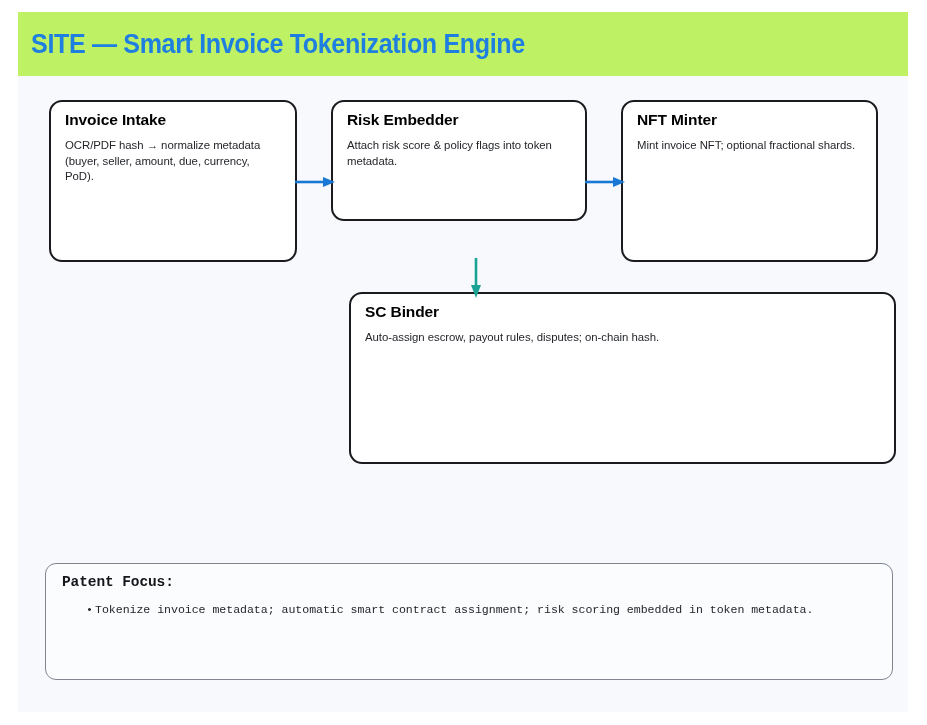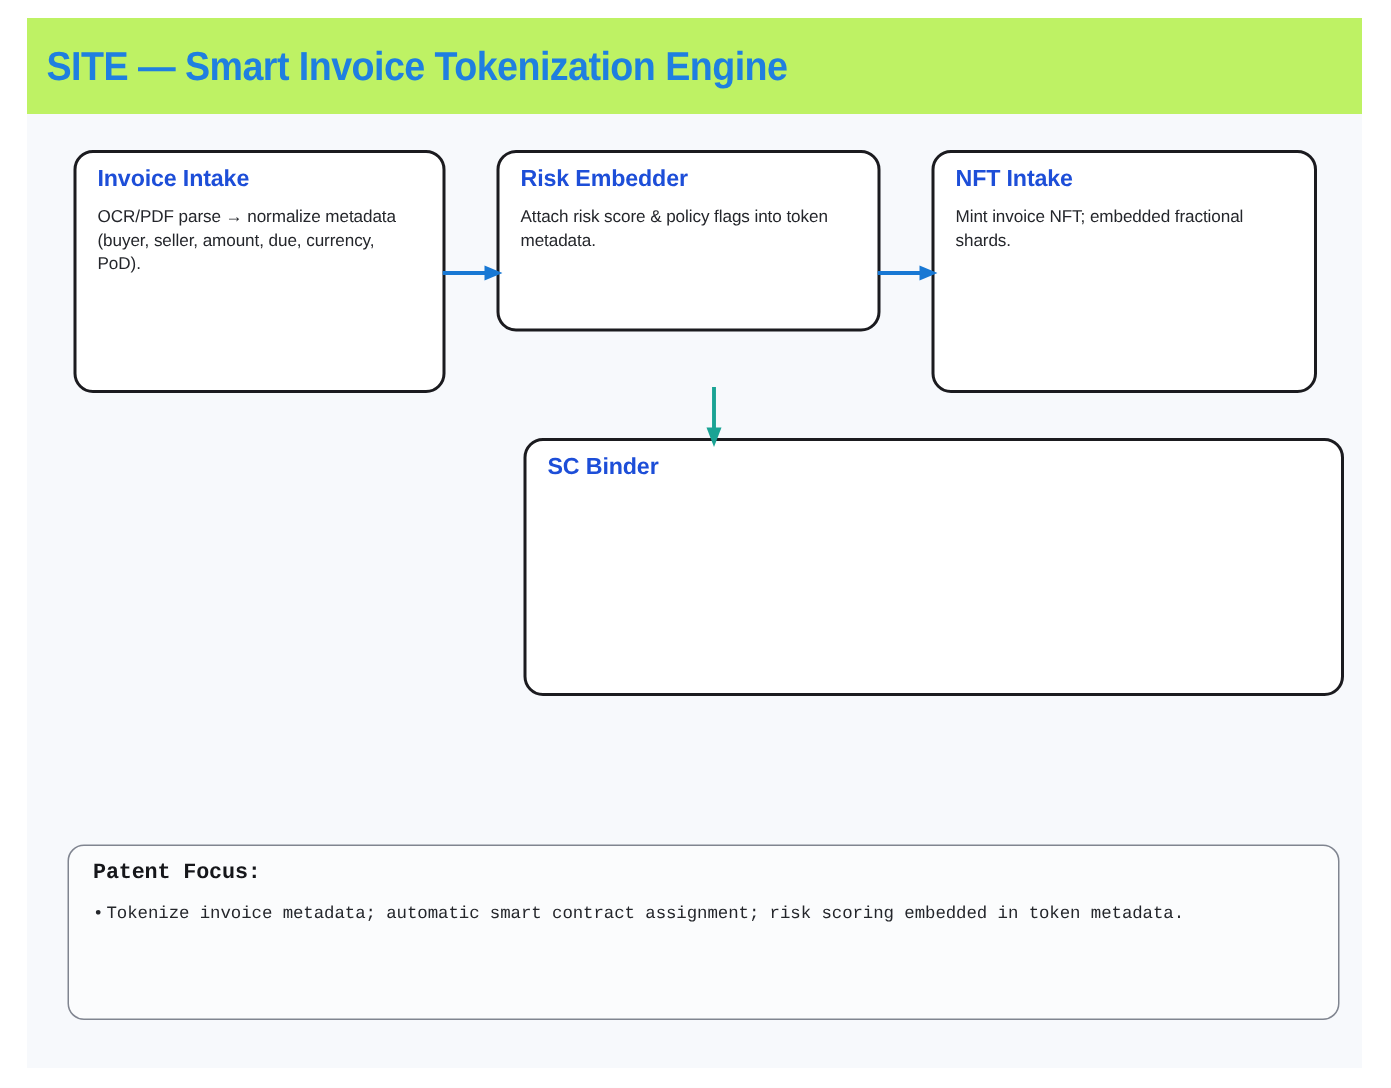--- a/index.html
+++ b/index.html
@@ -56,21 +56,21 @@
     background: #ffffff;
     border: 2.4px solid #1b1b1f;
     border-radius: 13px;
   }
   .node-title {
     position: absolute;
     left: 14px;
     top: 9px;
     font-size: 15.5px;
     font-weight: bold;
-    color: #1d4ed8;
+    color: #000000;
     letter-spacing: -0.1px;
     white-space: nowrap;
   }
   .node-desc {
     position: absolute;
     left: 14px;
     top: 36px;
     right: 12px;
     font-size: 11.4px;
     line-height: 15.6px;
@@ -122,53 +122,55 @@
     right: 14px;
     margin: 0;
     padding: 0;
     list-style: none;
   }
   #patent-focus-list li {
     font-size: 11.6px;
     line-height: 17px;
     color: #24262b;
     letter-spacing: -0.05px;
+    margin-left: 24px;
   }
   #patent-focus-list li .bullet {
     display: inline-block;
     width: 9px;
     color: #24262b;
   }
 </style>
 </head>
 <body>
 
 <div id="page">
 
   <div id="header-band">
     <div id="page-title">SITE — Smart Invoice Tokenization Engine</div>
   </div>
 
   <div class="node" id="node-intake">
     <div class="node-title">Invoice Intake</div>
-    <div class="node-desc">OCR/PDF parse → normalize metadata (buyer, seller, amount, due, currency, PoD).</div>
+    <div class="node-desc">OCR/PDF hash → normalize metadata (buyer, seller, amount, due, currency, PoD).</div>
   </div>
 
   <div class="node" id="node-risk">
     <div class="node-title">Risk Embedder</div>
     <div class="node-desc">Attach risk score &amp; policy flags into token metadata.</div>
   </div>
 
   <div class="node" id="node-nft">
-    <div class="node-title">NFT Intake</div>
-    <div class="node-desc">Mint invoice NFT; embedded fractional shards.</div>
+    <div class="node-title">NFT Minter</div>
+    <div class="node-desc">Mint invoice NFT; optional fractional shards.</div>
   </div>
 
   <div class="node" id="node-binder">
     <div class="node-title">SC Binder</div>
+    <div class="node-desc">Auto-assign escrow, payout rules, disputes; on-chain hash.</div>
   </div>
 
   <div class="connector" id="arrow-intake-risk">
     <svg width="40" height="20" viewBox="0 0 40 20">
       <line x1="0" y1="10" x2="30" y2="10" stroke="#1878d4" stroke-width="2.6"></line>
       <polygon points="40,10 28,5 28,15" fill="#1878d4"></polygon>
     </svg>
   </div>
 
   <div class="connector" id="arrow-risk-nft">

